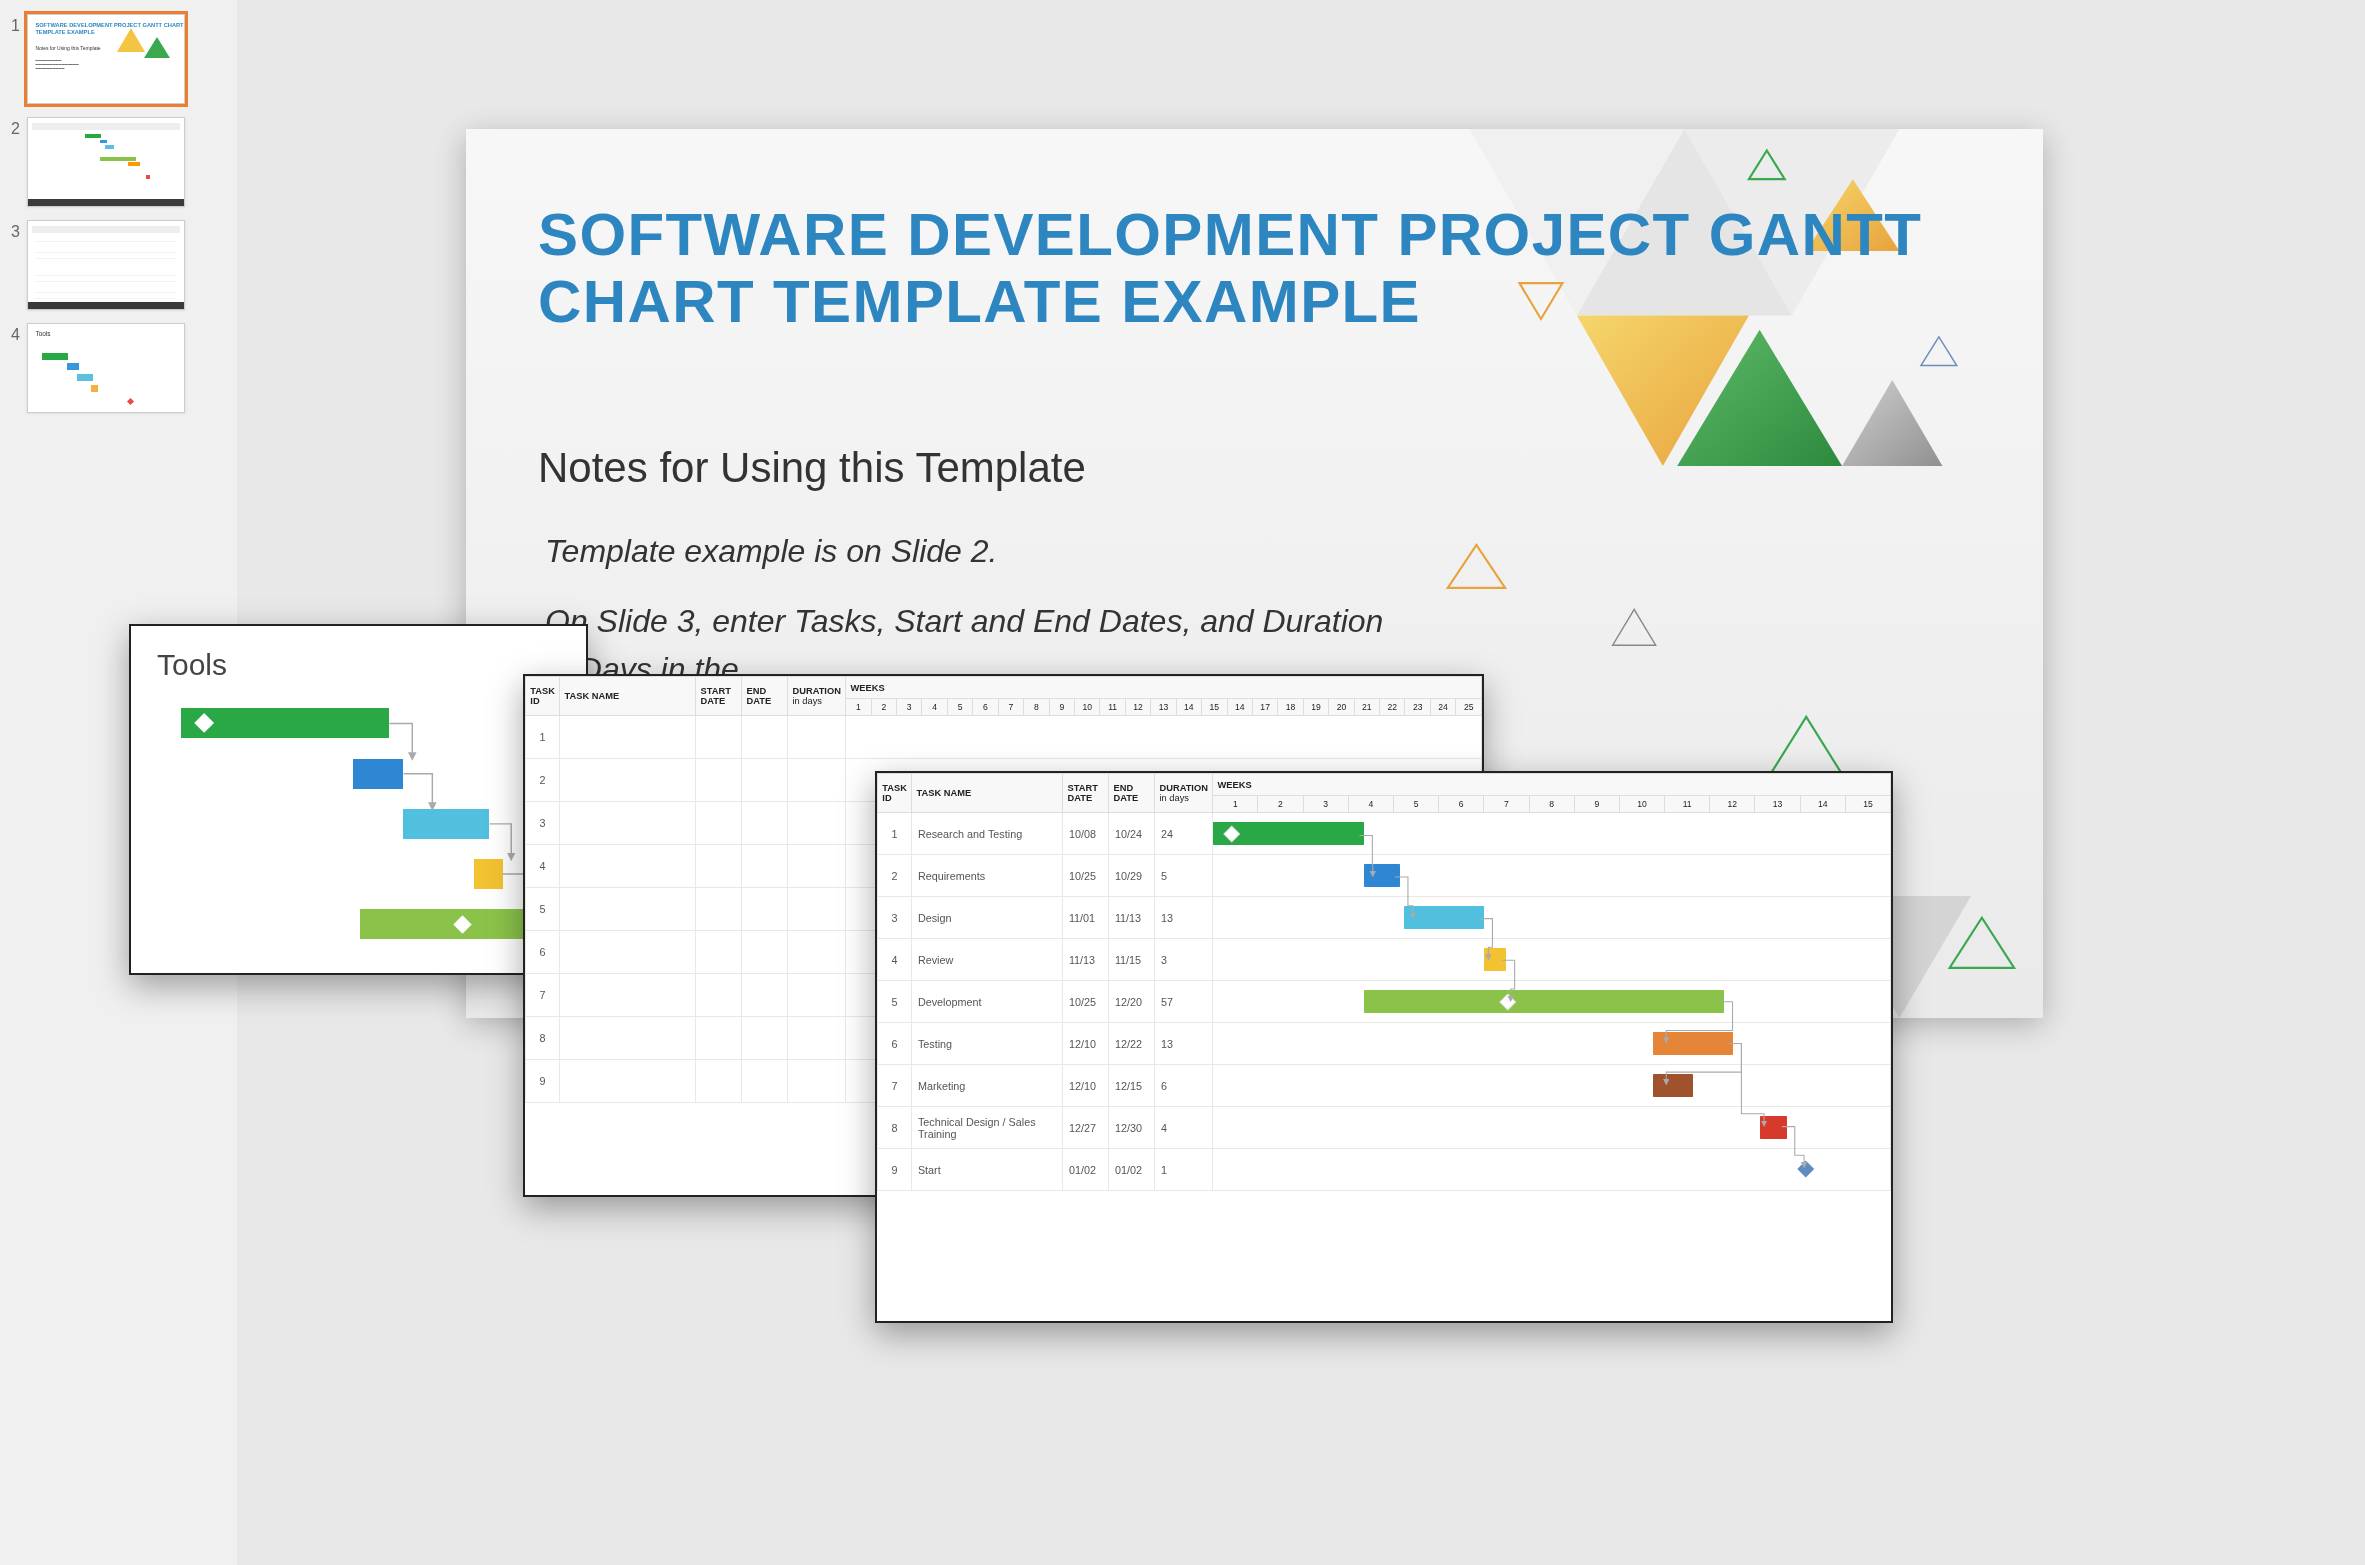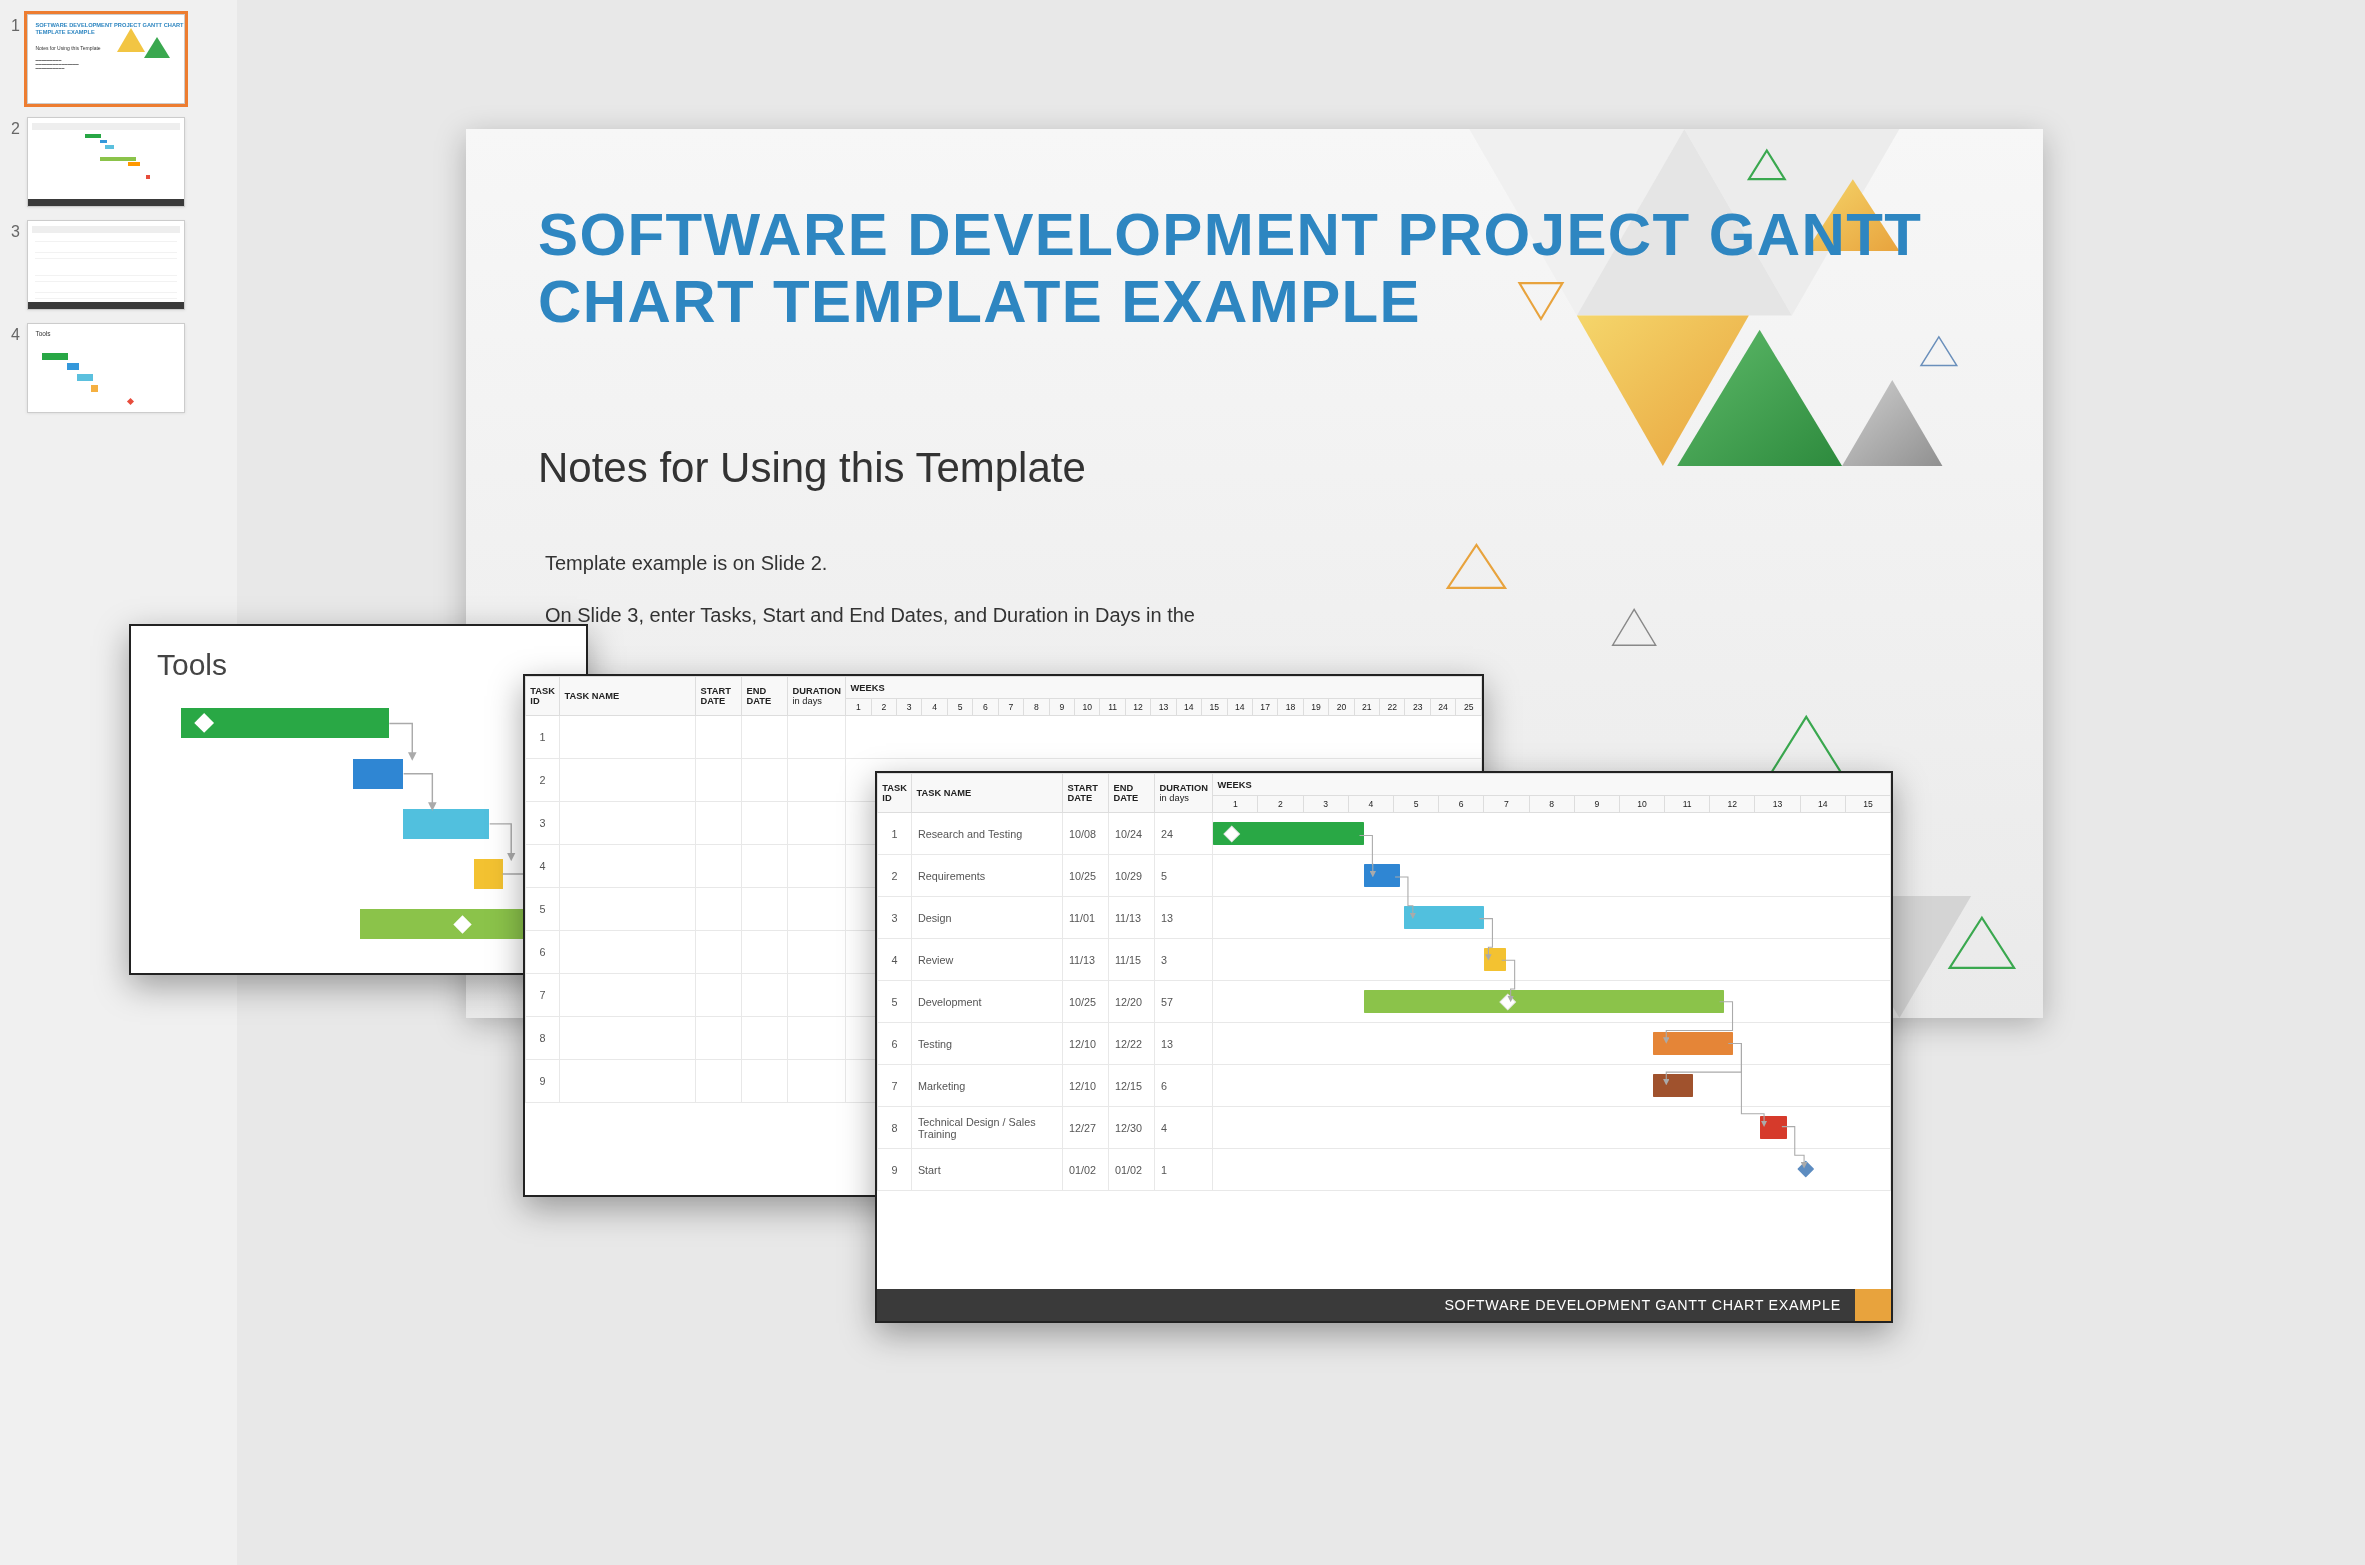--- a/index.html
+++ b/index.html
@@ -108,26 +108,27 @@
 .main-sub {
   position: absolute;
   top: 315px;
   left: 72px;
   font-size: 42px;
   color: #333;
   font-family: "Century Gothic", "Segoe UI", sans-serif;
 }
 .main-body {
   position: absolute;
-  top: 419px;
+  top: 398px;
   left: 79px;
   right: 645px;
-  font-size: 20px;
+  font-size: 32px;
   color: #333;
   line-height: 1.5;
+  font-style: italic;
 }
 .main-body p { margin-bottom: 21.5px; }
 
 
 .card {
   position: absolute;
   background: #fff;
   border: 2.2px solid #222;
   box-shadow: 0 10.8px 32px rgba(0,0,0,0.35);
 }
@@ -606,18 +607,14 @@
       </defs>
   <path d="M672.8,87 L690.8,87 L690.8,127 L691.4,127 L691.4,141" stroke="#aaa" stroke-width="1.5" fill="none" marker-end="url(#ar2)"></path>
       <path d="M722.4000000000001,145 L740.4000000000001,145 L740.4000000000001,185 L747.2,185 L747.2,199" stroke="#aaa" stroke-width="1.5" fill="none" marker-end="url(#ar2)"></path>
       <path d="M840.2,203 L858.2,203 L858.2,243 L852.5999999999999,243 L852.5999999999999,257" stroke="#aaa" stroke-width="1.5" fill="none" marker-end="url(#ar2)"></path>
       <path d="M871.2,261 L889.2,261 L889.2,301 L883.5999999999999,301 L883.5999999999999,315" stroke="#aaa" stroke-width="1.5" fill="none" marker-end="url(#ar2)"></path>
       <path d="M1175,319 L1193,319 L1193,359 L1100.6,359 L1100.6,373" stroke="#aaa" stroke-width="1.5" fill="none" marker-end="url(#ar2)"></path>
       <path d="M1187.4,377 L1205.4,377 L1205.4,417 L1100.6,417 L1100.6,431" stroke="#aaa" stroke-width="1.5" fill="none" marker-end="url(#ar2)"></path>
       <path d="M1187.4,377 L1205.4,377 L1205.4,475 L1237,475 L1237,489" stroke="#aaa" stroke-width="1.5" fill="none" marker-end="url(#ar2)"></path>
       <path d="M1261.8000000000002,493 L1279.8000000000002,493 L1279.8000000000002,533 L1292.8000000000002,533 L1292.8000000000002,547" stroke="#aaa" stroke-width="1.5" fill="none" marker-end="url(#ar2)"></path>
     </svg>
-  <div class="footer-bar">
-    <span>SOFTWARE DEVELOPMENT GANTT CHART EXAMPLE</span>
-    <div class="stripe"></div>
-  </div>
 </div>
 
 
 </body></html>

